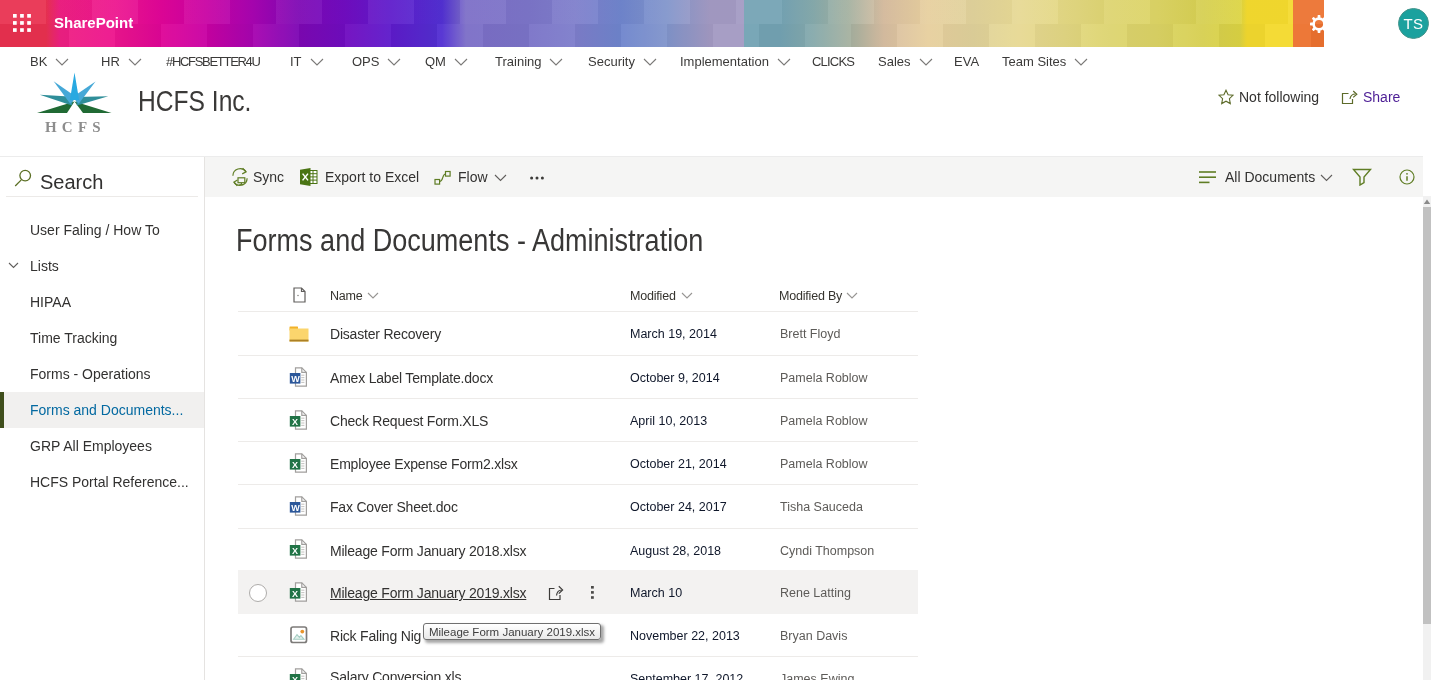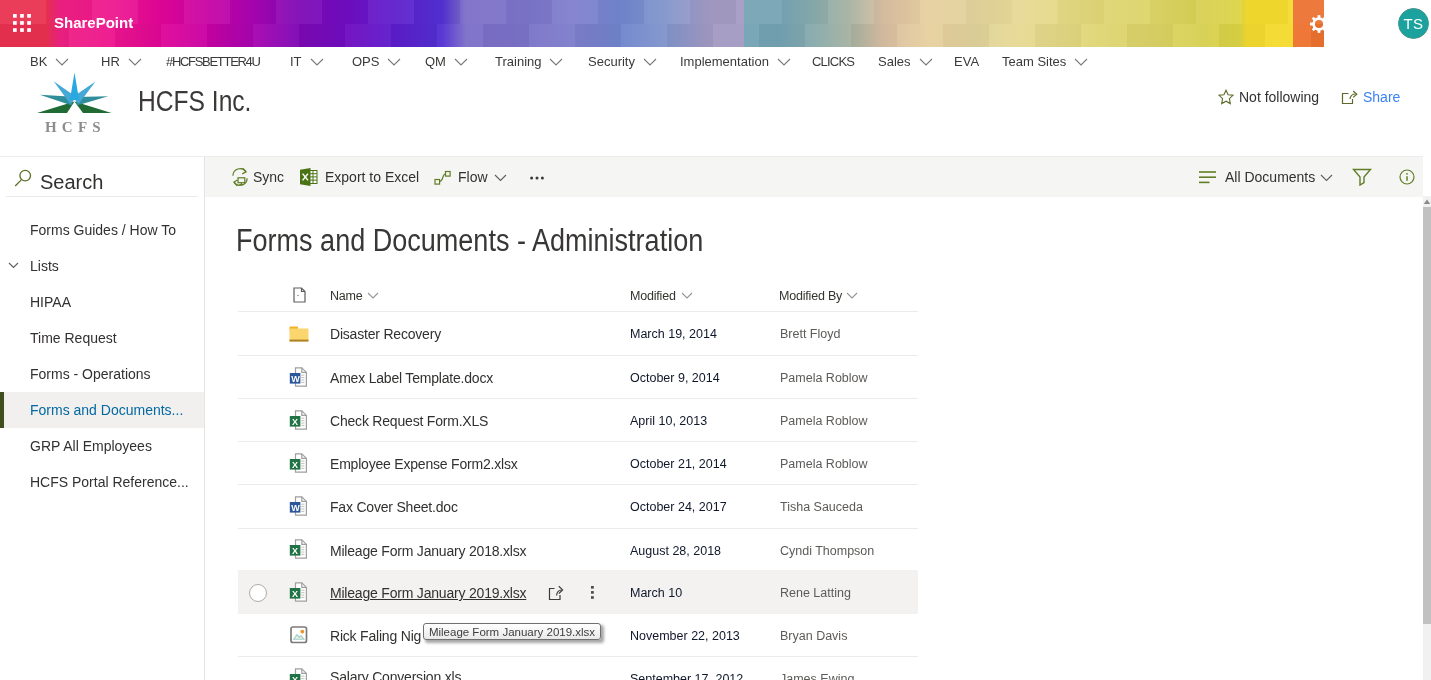--- a/index.html
+++ b/index.html
@@ -28,21 +28,21 @@
 #avatar { position:absolute; left:1398px; top:8px; width:31px; height:31px; border-radius:50%;
   background:#1ba19e; border:1px solid #46958c; color:#fff; font-size:15px;
   text-align:center; line-height:29px; letter-spacing:0.5px; }
 
 #navbar { position:absolute; left:0; top:47px; width:1431px; height:29px; background:#fff; }
 .nav { position:absolute; top:7px; font-size:13px; color:#3b3a39; white-space:nowrap; }
 .chev { display:inline-block; margin-left:8px; }
 
 #title { position:absolute; left:138px; top:84px; font-size:30px; color:#3a3938; font-weight:400; transform:scaleX(0.82); transform-origin:left top; }
 #follow { position:absolute; left:1239px; top:89px; font-size:14px; color:#323130; }
-#sharetxt { position:absolute; left:1363px; top:89px; font-size:14px; color:#3b82f6; }
+#sharetxt { position:absolute; left:1363px; top:89px; font-size:14px; color:#4c1d95; }
 
 #sidebar { position:absolute; left:0; top:157px; width:205px; height:523px; background:#fff;
   border-right:1px solid #e5e3e1; }
 .item { position:absolute; left:30px; font-size:14px; color:#323130; white-space:nowrap; z-index:5; }
 #searchtxt { position:absolute; left:40px; top:171px; font-size:20px; color:#323130; }
 #sidesep { position:absolute; left:6px; top:196px; width:192px; height:1px; background:#eceae8; }
 #selitem { position:absolute; left:0; top:392px; width:204px; height:36px; background:#f1f0ef; }
 #selbar { position:absolute; left:0; top:392px; width:4px; height:36px; background:#3f4e1c; }
 
 #cmdbar { position:absolute; left:205px; top:157px; width:1218px; height:40px; background:#f5f5f4; }
@@ -165,27 +165,27 @@
 <div id="sidebar"></div>
 <div style="position:absolute;left:0;top:156px;width:1423px;height:1px;background:#ececec"></div>
 <svg class="abs" style="left:14px;top:169px" width="18" height="18" viewBox="0 0 18 18">
   <circle cx="11.2" cy="6.6" r="5.3" fill="none" stroke="#5a6e23" stroke-width="1.3"></circle>
   <line x1="7.3" y1="10.9" x2="1.2" y2="17" stroke="#5a6e23" stroke-width="1.3"></line>
 </svg>
 <div id="searchtxt">Search</div>
 <div id="sidesep"></div>
 <div id="selitem"></div>
 <div id="selbar"></div>
-<div class="item abs" style="top:222px">Forms Guides / How To</div>
+<div class="item abs" style="top:222px">User Faling / How To</div>
 <svg class="abs" style="left:8px;top:262px" width="11" height="7" viewBox="0 0 11 7">
     <path d="M1 1l4.5 4.5L10 1" fill="none" stroke="#605e5c" stroke-width="1.1"></path>
   </svg>
 <div class="item abs" style="top:258px">Lists</div>
 <div class="item abs" style="top:294px">HIPAA</div>
-<div class="item abs" style="top:330px">Time Request</div>
+<div class="item abs" style="top:330px">Time Tracking</div>
 <div class="item abs" style="top:366px">Forms - Operations</div>
 <div class="item abs" style="top:402px;color:#0369a1">Forms and Documents...</div>
 <div class="item abs" style="top:438px">GRP All Employees</div>
 <div class="item abs" style="top:474px">HCFS Portal Reference...</div>
 
 <div id="cmdbar"></div>
 
 <svg class="abs" style="left:230px;top:167px" width="20" height="20" viewBox="0 0 20 20">
   <g fill="none" stroke="#5f7d24" stroke-width="1.2">
     <path d="M2.9 8.8 A 7.2 7.2 0 0 1 15.9 4.6"></path>

